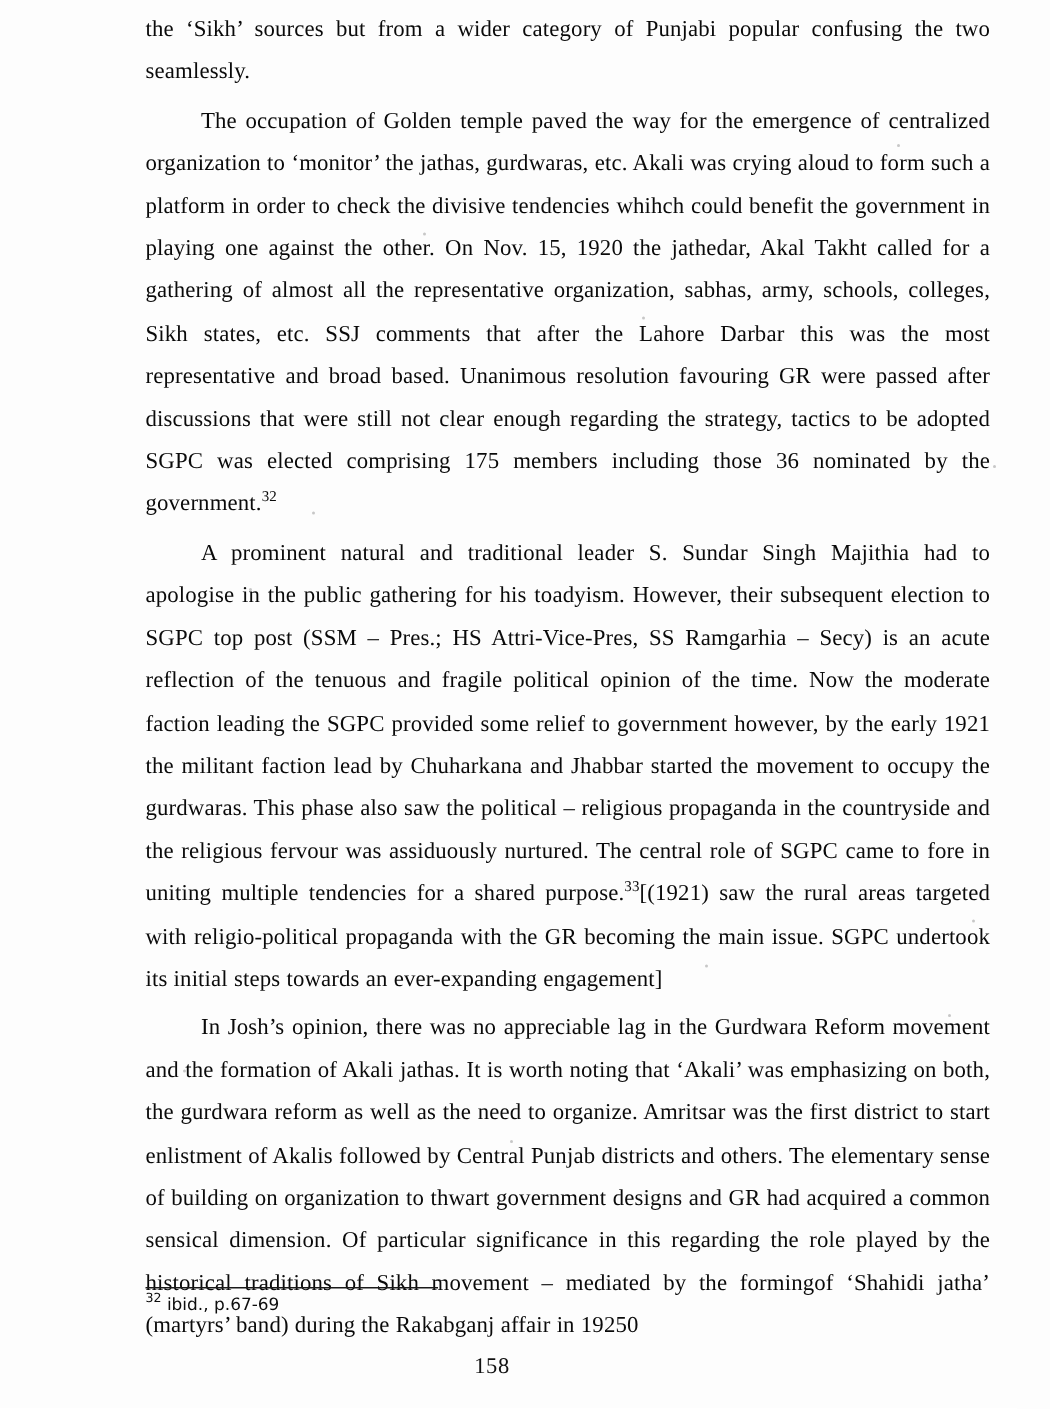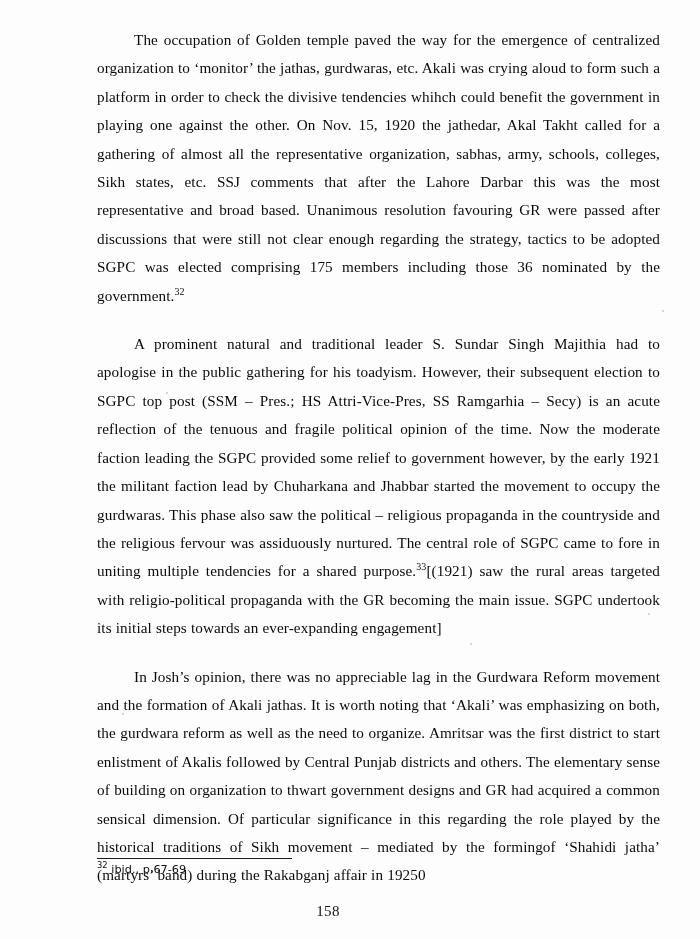--- a/index.html
+++ b/index.html
@@ -32,21 +32,21 @@
     text-align: justify;
     text-justify: inter-word;
     letter-spacing: 0.1px;
     word-spacing: 0.2px;
     color: #0a0a0a;
   }
   p.para.indent {
     text-indent: 37px;
   }
   p.gap {
-    margin-top: 20px;
+    margin-top: 4px;
   }
   sup.fnref {
     font-size: 10px;
     vertical-align: super;
     line-height: 0;
   }
   #footnotes {
     position: absolute;
     left: 97px;
     top: 858px;
@@ -89,20 +89,21 @@
     opacity: 0.55;
   }
 </style>
 </head>
 <body>
 
 <div id="page">
 
   <div id="content">
 
+    <p class="para">the ‘Sikh’ sources but from a wider category of Punjabi popular confusing the two seamlessly.</p>
 
     <p class="para indent gap"><span>The occupation of Golden temple paved the way for the emergence of centralized organization to ‘monitor’ the jathas, gurdwaras, etc. Akali was crying aloud to form such a platform in order to check the divisive tendencies whihch could benefit the government in playing one against the other. On Nov. 15, 1920 the jathedar, Akal Takht called for a gathering of almost all the representative organization, sabhas, army, schools, colleges, Sikh states, etc. SSJ comments that after the Lahore Darbar this was the most representative and broad based. Unanimous resolution favouring GR were passed after discussions that were still not clear enough regarding the strategy, tactics to be adopted SGPC was elected comprising 175 members including those 36 nominated by the government.</span><sup class="fnref">32</sup></p>
 
     <p class="para indent gap"><span>A prominent natural and traditional leader S. Sundar Singh Majithia had to apologise in the public gathering for his toadyism. However, their subsequent election to SGPC top post (SSM – Pres.; HS Attri-Vice-Pres, SS Ramgarhia – Secy) is an acute reflection of the tenuous and fragile political opinion of the time.   Now  the  moderate faction leading the SGPC provided some relief to government however, by the early 1921 the militant faction lead by Chuharkana and Jhabbar started the movement to occupy the gurdwaras. This phase also saw the political – religious propaganda in the countryside and the religious fervour was assiduously nurtured. The central role of SGPC came to fore in uniting multiple tendencies for a shared purpose.</span><sup class="fnref">33</sup><span>[(1921) saw the rural areas targeted with religio-political propaganda with the GR becoming the main issue. SGPC undertook its initial steps towards an ever-expanding engagement]</span></p>
 
     <p class="para indent gap">In Josh’s opinion, there was no appreciable lag in the Gurdwara Reform movement and the formation of Akali jathas. It is worth noting that ‘Akali’ was emphasizing on both, the gurdwara reform as well as the need to organize. Amritsar was the first district to start enlistment of Akalis followed by Central Punjab districts and others. The elementary sense of building on organization to thwart government designs and GR had acquired a common sensical dimension. Of particular significance in this regarding the role played by the historical traditions of Sikh movement – mediated by the formingof ‘Shahidi jatha’ (martyrs’ band) during the Rakabganj affair in 19250</p>
 
   </div>
 
   <div id="footnotes">

